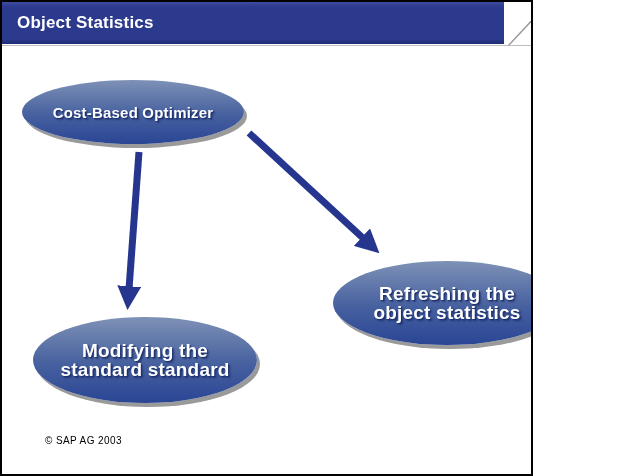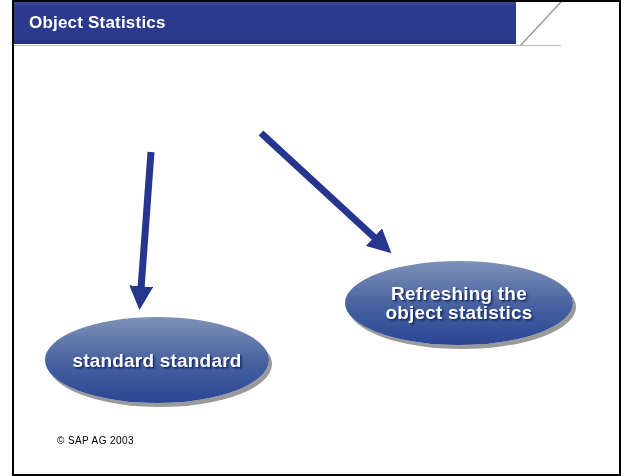--- a/index.html
+++ b/index.html
@@ -11,25 +11,24 @@
     --ellipse_bottom:#2a4694;
     --arrow_blue:#26368f;
     --shadow_gray:#9a9a9a;
     --text_shadow_navy:#1b2f6e;
   }
   *{margin:0;padding:0;box-sizing:border-box;}
   html,body{background:#fff;}
   body{font-family:"Liberation Sans",sans-serif;}
   .slide{
     position:relative;
-    width:609px;height:476px;
+    width:533px;height:476px;
     background:#fff;
     border:2px solid #000;
     overflow:hidden;
-    margin-left:12px;
   }
   
   .header-bar{
     position:absolute;left:0;top:0;
     width:502px;height:42px;
     background:linear-gradient(to bottom,
       var(--header_blue_light) 0%,
       var(--header_blue) 12%,
       var(--header_blue) 88%,
       var(--header_blue_dark) 100%);
@@ -125,25 +124,29 @@
   <svg class="arrows-layer" viewBox="0 0 631 472">
     <defs>
       <marker id="ah" markerUnits="strokeWidth" markerWidth="3.4" markerHeight="3.4" refX="0.4" refY="1.7" orient="auto">
         <path d="M0,0 L3.4,1.7 L0,3.4 z" fill="currentColor"></path>
       </marker>
     </defs>
     <line x1="137" y1="150" x2="127" y2="287" stroke="currentColor" stroke-width="7" marker-end="url(#ah)"></line>
     <line x1="247" y1="131" x2="362" y2="237" stroke="currentColor" stroke-width="7" marker-end="url(#ah)"></line>
   </svg>
 
+  <div class="node node-optimizer">
+    <span>Cost-Based Optimizer</span>
+  </div>
 
   <div class="node node-refreshing">
     <span>Refreshing the</span>
     <span>object statistics</span>
   </div>
 
   <div class="node node-modifying">
+    <span>Modifying the</span>
     <span>standard standard</span>
   </div>
 
   <div class="copyright">© SAP AG 2003</div>
 
 </div>
 
 </body></html>

